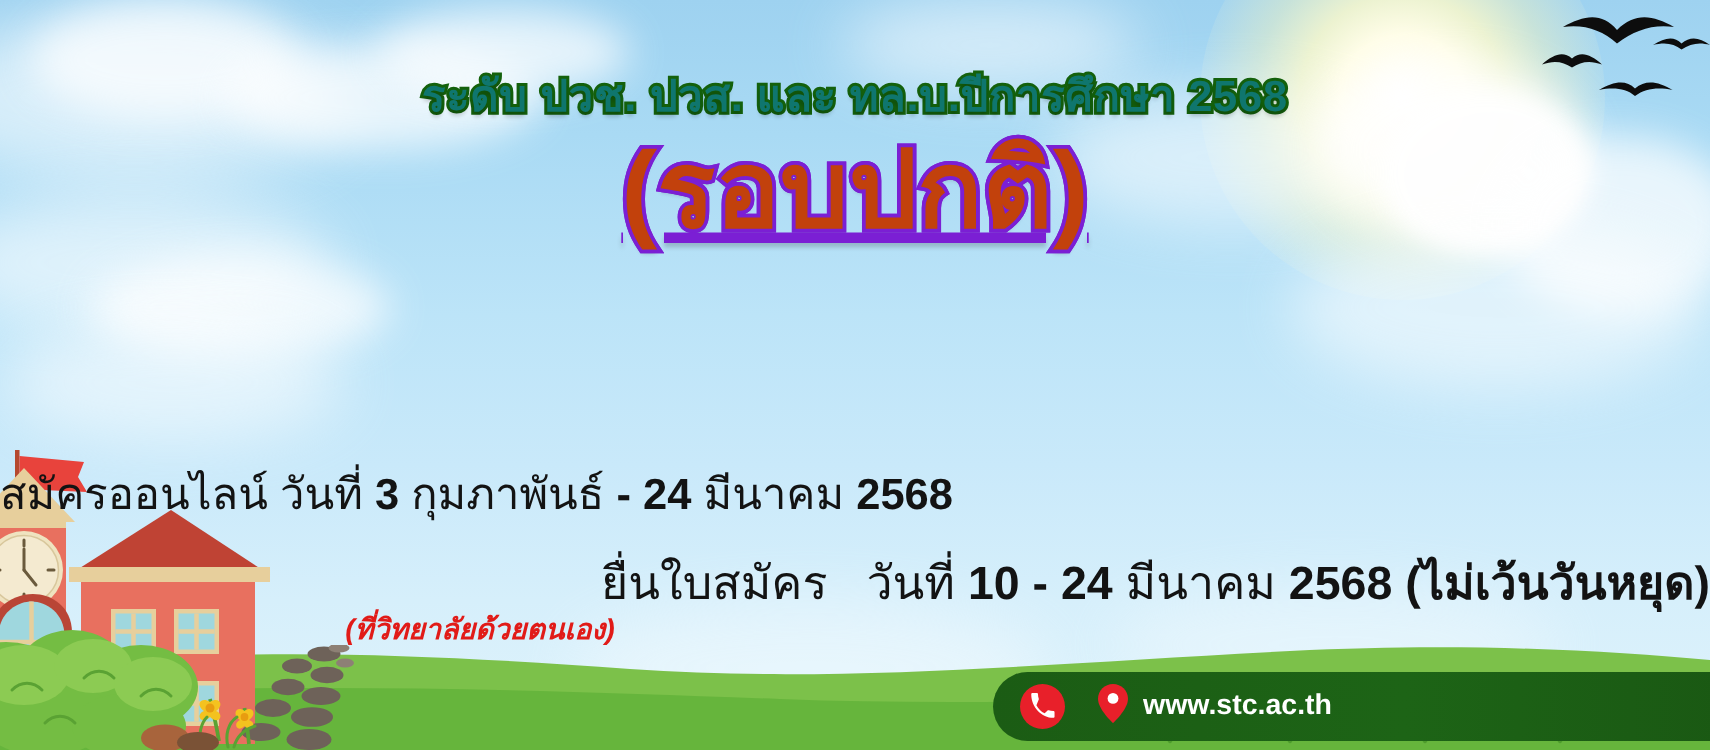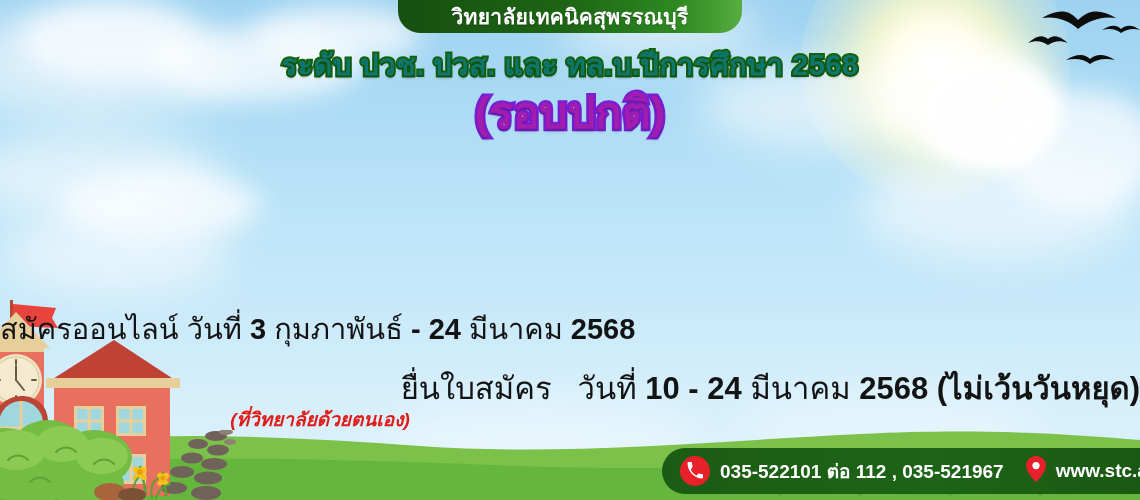--- a/index.html
+++ b/index.html
@@ -34,23 +34,23 @@
     line-height:33px;text-shadow:0 1px 1px rgba(0,0,0,.35);}
 
   
   .headline-wrap{position:absolute;left:0;top:44px;width:1140px;text-align:center;z-index:5;}
   .h1{font-size:60px;font-weight:bold;line-height:1.05;color:#a8e82c;
       -webkit-text-stroke:5px #14610c;paint-order:stroke fill;
       text-shadow:0 3px 3px rgba(0,0,0,.20);letter-spacing:.5px;}
   .h2{margin-top:6px;font-size:29px;font-weight:bold;line-height:1.05;color:#0f766e;
       -webkit-text-stroke:4px #14610c;paint-order:stroke fill;
       text-shadow:0 3px 3px rgba(0,0,0,.20);letter-spacing:.5px;}
-  .h3{margin-top:10px;font-size:44px;font-weight:bold;line-height:1.05;color:#a21caf;
+  .h3{margin-top:10px;font-size:72px;font-weight:bold;line-height:1.05;color:#c2410c;
       -webkit-text-stroke:5px #7b1fd4;paint-order:stroke fill;
-      text-shadow:0 3px 3px rgba(0,0,0,.18);}
+      text-shadow:0 3px 3px rgba(0,0,0,.18);text-decoration:underline;}
 
   
   .detail{position:absolute;z-index:5;color:#131313;white-space:nowrap;}
   .d-line1{left:0;top:306px;width:1028px;text-align:left;font-size:29px;}
   .d-line2{left:0;top:363px;width:1140px;text-align:right;font-size:31px;}
   .d-line2 .lead{padding-right:26px;}
   .bold{font-weight:bold;}
   .d-sub{left:205px;top:404px;width:230px;text-align:center;color:#e11b18;
     font-size:19px;font-weight:bold;font-style:italic;}
 
@@ -239,23 +239,20 @@
     </g>
 
     <g fill="#a8643c">
       <ellipse cx="120" cy="84" rx="16" ry="9"></ellipse>
     </g>
     <g fill="#7a5236">
       <ellipse cx="142" cy="87" rx="14" ry="7"></ellipse>
     </g>
   </svg>
 
-  <div class="top-banner">
-    <span>วิทยาลัยเทคนิคสุพรรณบุรี</span>
-  </div>
 
   <div class="headline-wrap">
     <div class="h2">ระดับ ปวช. ปวส. และ ทล.บ.ปีการศึกษา 2568</div>
     <div class="h3">(รอบปกติ)</div>
   </div>
 
   <div class="detail d-line1">
     <span>สมัครออนไลน์ วันที่ </span><span class="bold">3</span><span> กุมภาพันธ์ </span><span class="bold">- </span><span class="bold">24</span><span> มีนาคม </span><span class="bold">2568</span>
   </div>
 
@@ -264,21 +261,20 @@
   </div>
 
   <div class="detail d-sub">(ที่วิทยาลัยด้วยตนเอง)</div>
 
   <div class="footer-bar">
     <span class="fb-icon">
       <svg width="18" height="18" viewBox="0 0 24 24" fill="#ffffff">
         <path d="M6.6,10.8c1.6,3.1,4.2,5.7,7.3,7.3l2.4-2.4c0.3-0.3,0.8-0.4,1.2-0.3c1.3,0.4,2.7,0.7,4.1,0.7 c0.6,0,1.1,0.5,1.1,1.1V21c0,0.6-0.5,1.1-1.1,1.1C11.3,22.1,2,12.8,2,1.1C2,0.5,2.5,0,3.1,0h3.8C7.5,0,8,0.5,8,1.1 c0,1.4,0.2,2.8,0.7,4.1c0.1,0.4,0,0.9-0.3,1.2L6.6,10.8z"></path>
       </svg>
     </span>
-    <span class="fb-text">035-522101 ต่อ 112 , 035-521967</span>
     <span class="pin">
       <svg width="20" height="26" viewBox="0 0 20 26">
         <path d="M10,0 C4.5,0 0,4.4 0,9.8 C0,17 10,26 10,26 C10,26 20,17 20,9.8 C20,4.4 15.5,0 10,0 Z" fill="#e8202a"></path>
         <circle cx="10" cy="9.6" r="3.6" fill="#ffffff"></circle>
       </svg>
     </span>
     <span class="fb-text">www.stc.ac.th</span>
   </div>
 
 </div>

